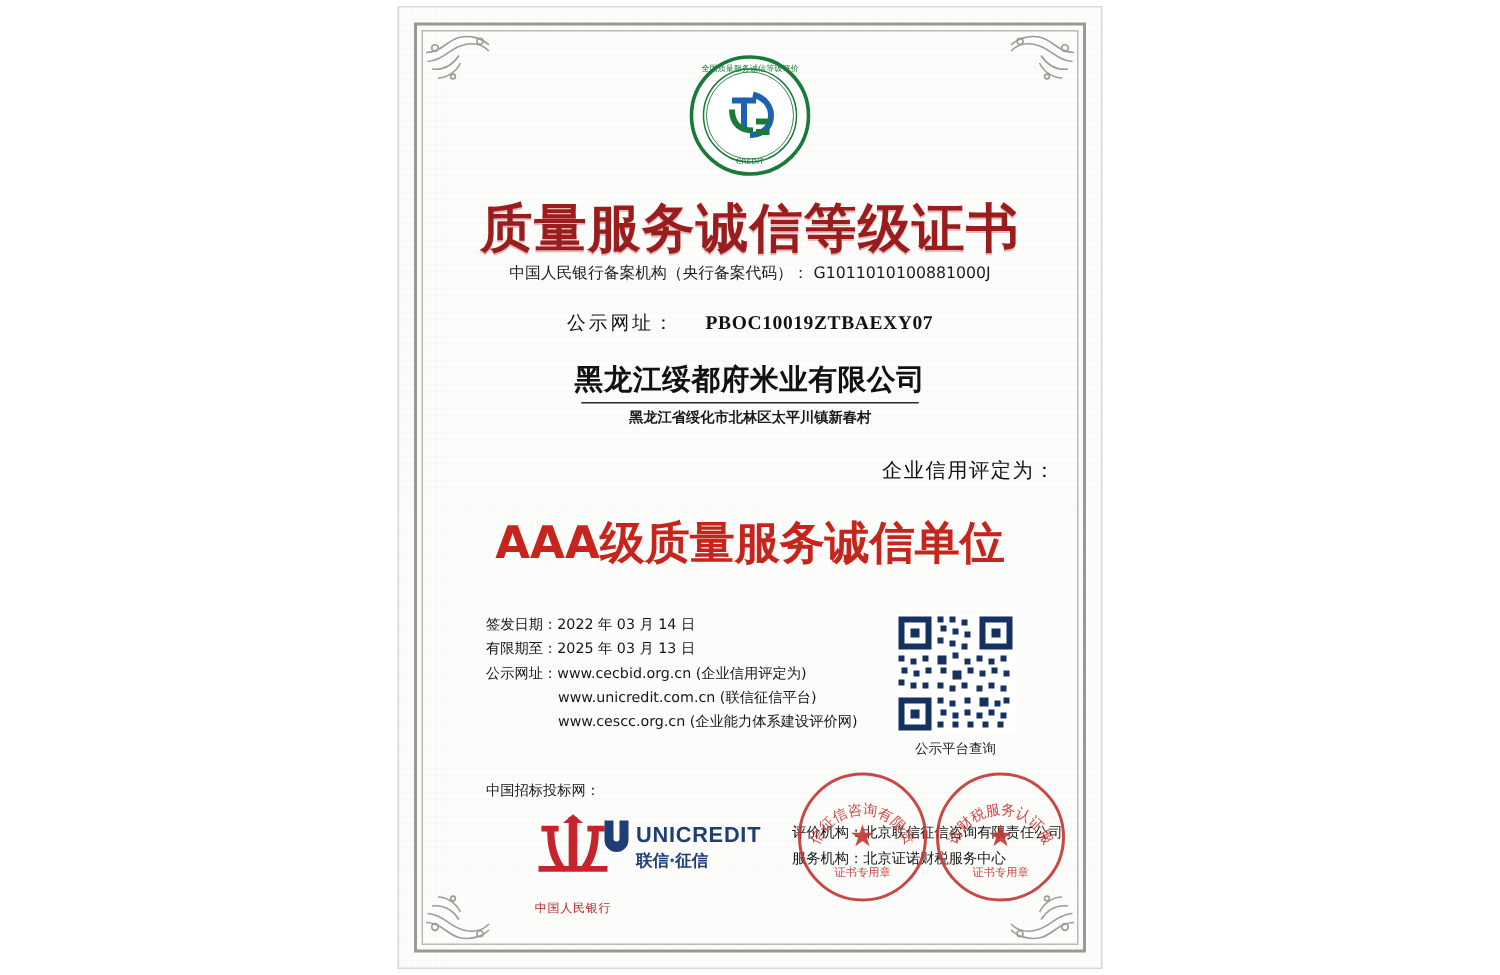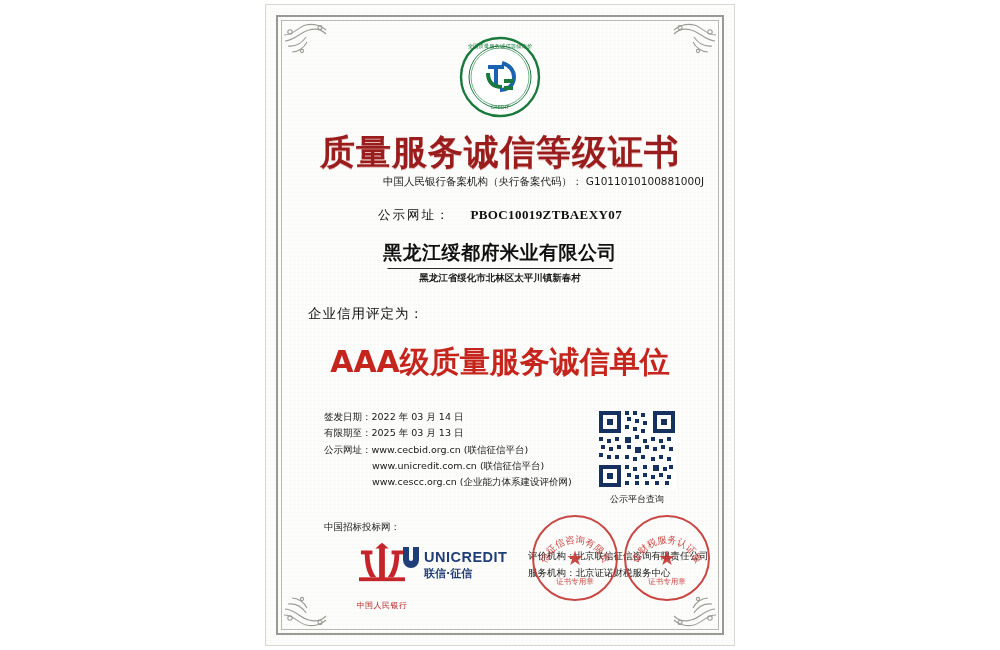--- a/index.html
+++ b/index.html
@@ -96,21 +96,21 @@
     font-weight: bold;
     letter-spacing: 1px;
     color: #9a1d1d;
     text-shadow: 0 1px 0 #e7b9b9;
   }
   .subtitle {
     position: absolute;
     top: 148px;
     left: 0;
     width: 100%;
-    text-align: right;
+    text-align: center;
     font-family: "DejaVu Sans", sans-serif;
     font-size: 10.5px;
     color: #1c1c1c;
   }
   .certno-row {
     position: absolute;
     top: 180px;
     left: 0;
     width: 100%;
     text-align: center;
@@ -150,23 +150,23 @@
     text-align: center;
     font-family: "DejaVu Sans", sans-serif;
     font-size: 9.5px;
     font-weight: bold;
     color: #1a1a1a;
   }
 
   .rated-label {
     position: absolute;
     top: 278px;
-    left: 12px;
-    width: 100%;
-    text-align: left;
+    left: 0;
+    width: 100%;
+    text-align: right;
     font-family: "DejaVu Sans", sans-serif;
     font-size: 13.5px;
     color: #111;
     letter-spacing: 1px;
   }
   .grade {
     position: absolute;
     top: 315px;
     left: 0;
     width: 100%;
@@ -417,21 +417,21 @@
 
       <div class="meta">
         <div class="row">
           <span>签发日期：</span><span>2022 年 03 月 14 日</span>
         </div>
         <div class="row">
           <span>有限期至：</span><span>2025 年 03 月 13 日</span>
         </div>
         <div class="sites">
           <div class="row">
-            <span>公示网址：</span><span>www.cecbid.org.cn (联信征信平台)</span>
+            <span>公示网址：</span><span>www.cecbid.org.cn (企业信用评定为)</span>
           </div>
           <div class="site-line">www.unicredit.com.cn (联信征信平台)</div>
           <div class="site-line">www.cescc.org.cn (企业能力体系建设评价网)</div>
         </div>
       </div>
 
       <div class="qr-wrap">
         <div class="qr">
           <svg viewBox="0 0 40 40" width="80" height="80">
             <rect width="40" height="40" fill="#ffffff"></rect>

